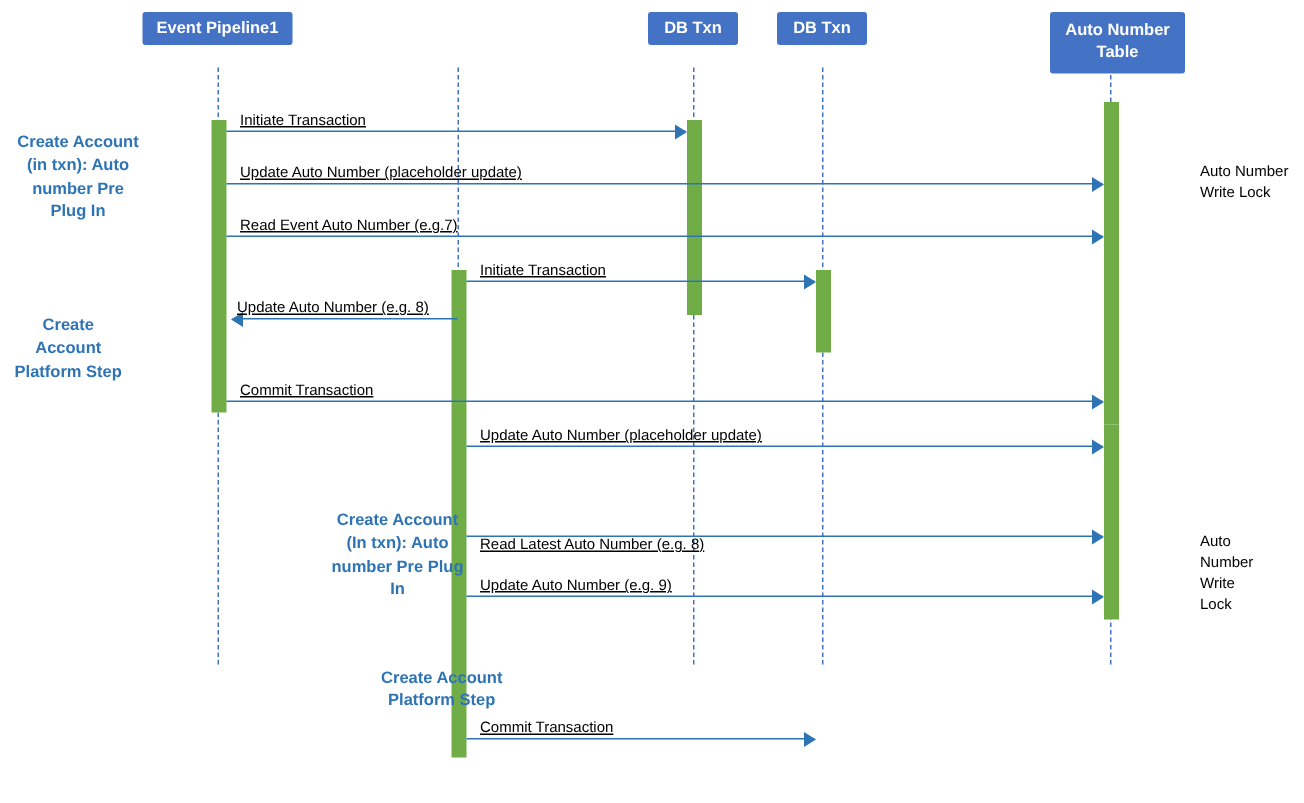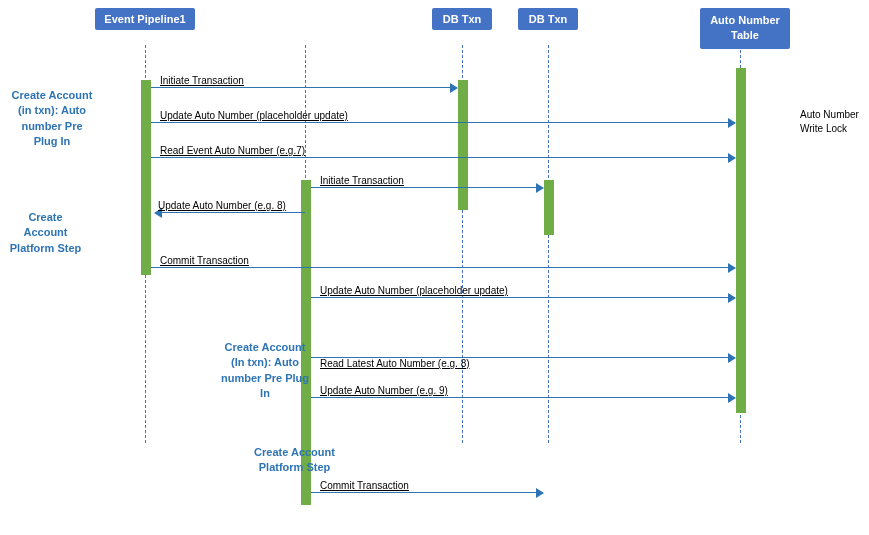--- a/index.html
+++ b/index.html
@@ -161,14 +161,15 @@
   <div class="side-label" style="left:8px;top:88px;width:88px;line-height:1.4;">Create Account (in txn): Auto number Pre Plug In</div>
 
   <div class="side-label" style="left:8px;top:210px;width:75px;line-height:1.4;">Create Account Platform Step</div>
 
   <div class="side-label" style="left:220px;top:340px;width:90px;line-height:1.4;">Create Account (In txn): Auto number Pre Plug In</div>
 
   <div class="side-label" style="left:252px;top:445px;width:85px;line-height:1.4;">Create Account Platform Step</div>
 
   <div class="right-label" style="left:800px;top:108px;line-height:1.4;">Auto Number<br>Write Lock</div>
 
+  <div class="right-label" style="left:800px;top:355px;line-height:1.4;">Auto<br>Number<br>Write<br>Lock</div>
 
 </div>
 
 </body></html>

